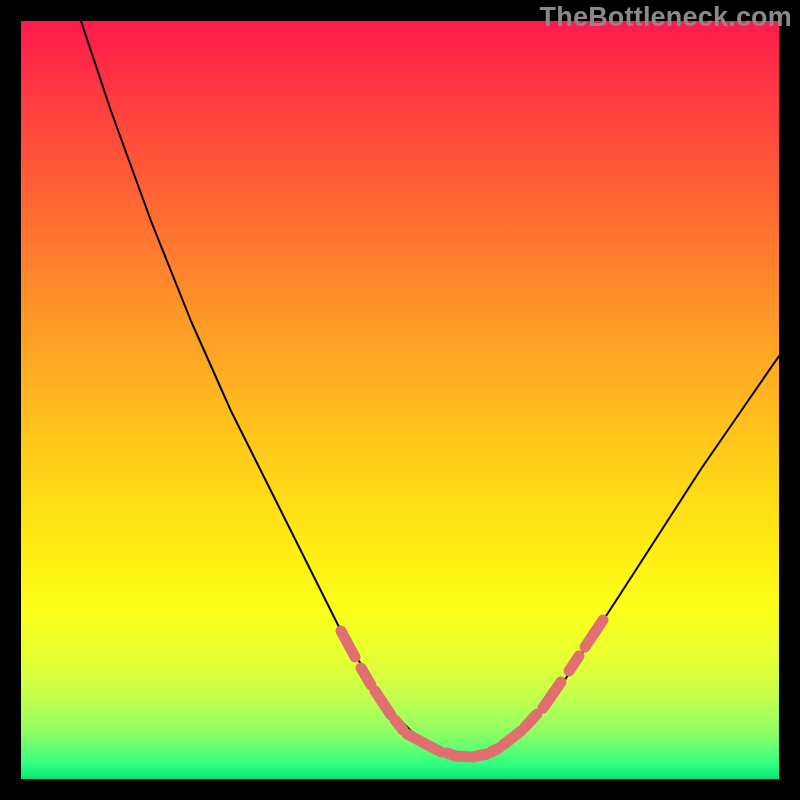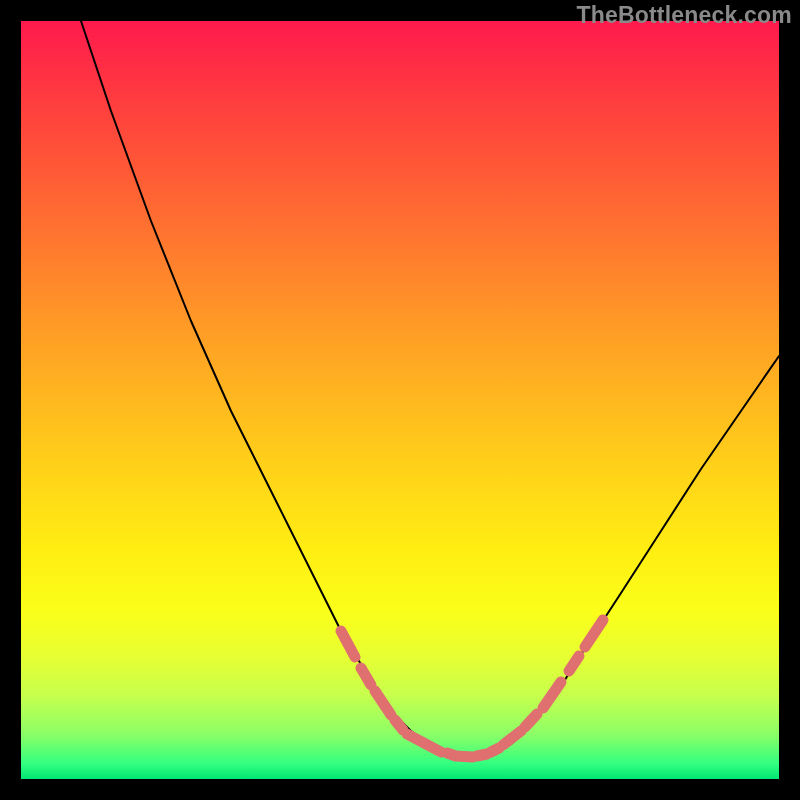--- a/index.html
+++ b/index.html
@@ -30,21 +30,21 @@
       #c6ff4d 89%,
       #8dff66 94%,
       #33ff80 98%,
       #00e673 100%);
   }
   .watermark {
     position: absolute;
     top: 2px;
     right: 8px;
     font-family: Arial, Helvetica, sans-serif;
-    font-size: 23px;
+    font-size: 27px;
     font-weight: bold;
     color: #8a8a8a;
     letter-spacing: 0.2px;
   }
   svg {
     position: absolute;
     left: 0;
     top: 0;
   }
 </style>

